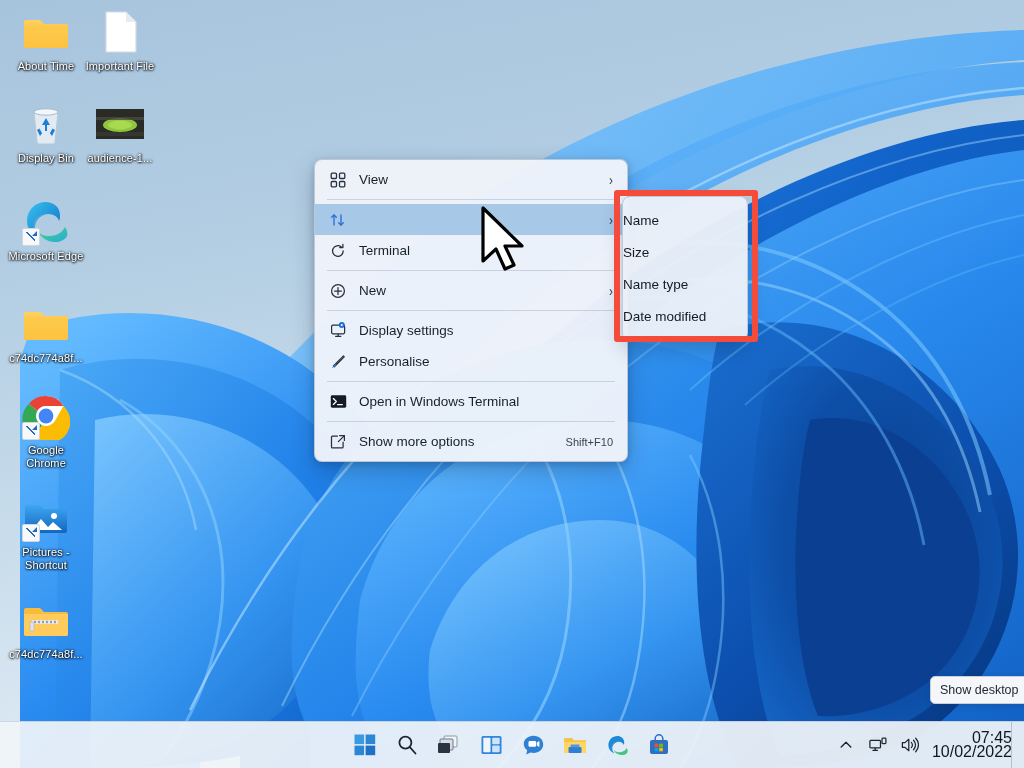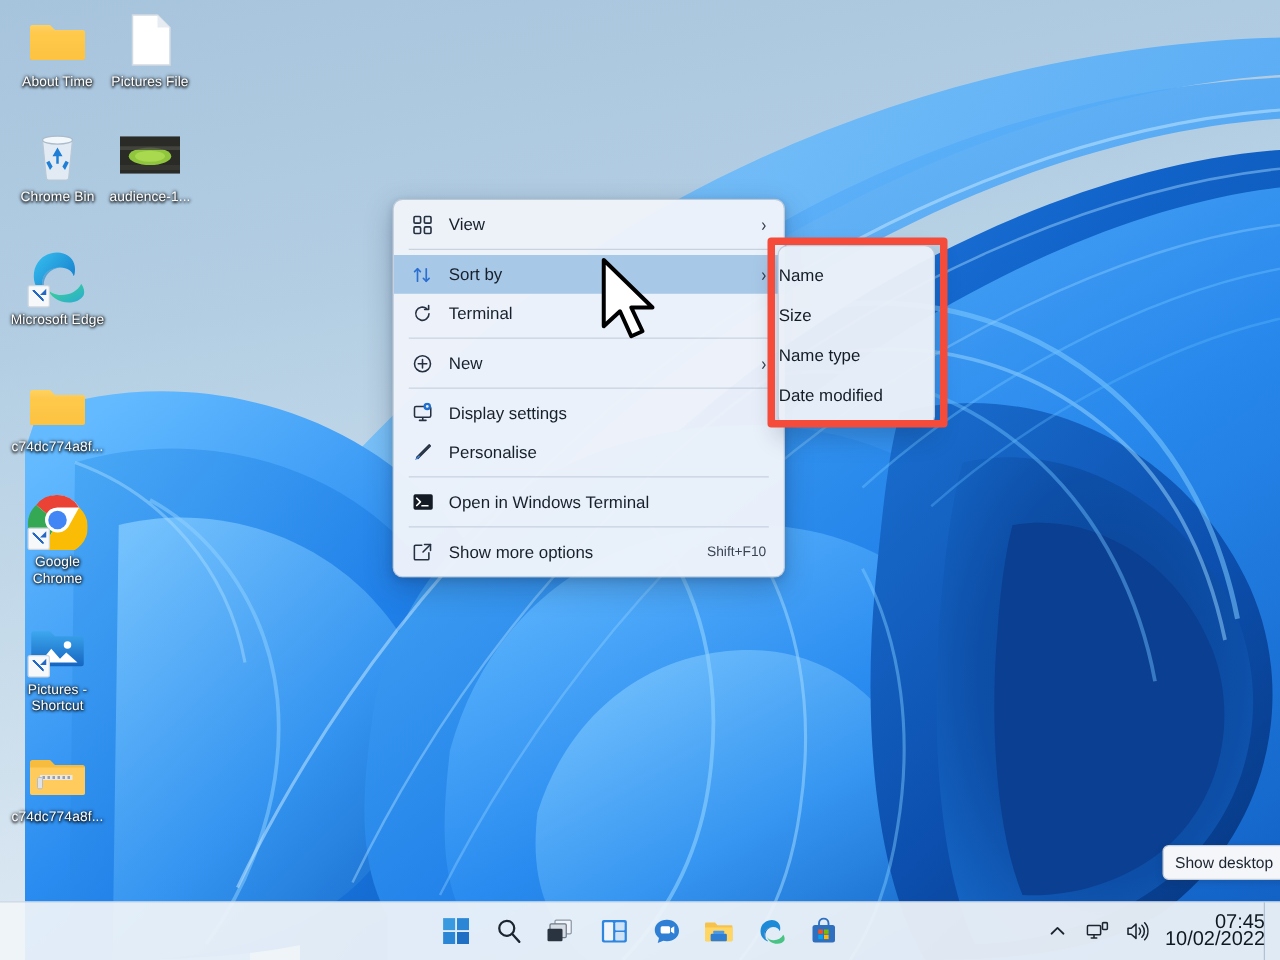--- a/index.html
+++ b/index.html
@@ -314,36 +314,36 @@
       <div class="label">About Time</div>
     </div>
 
     <div class="desk-icon" style="left:82px; top:8px;">
       <div class="glyph">
         <svg width="48" height="48" viewBox="0 0 48 48">
           <path d="M10 4 h20 l10 10 v30 H10 z" fill="#ffffff" stroke="#d4dae2" stroke-width="1.2"></path>
           <path d="M30 4 l10 10 h-10 z" fill="#e7ecf2"></path>
         </svg>
       </div>
-      <div class="label">Pictures File</div>
+      <div class="label">Important File</div>
     </div>
 
     <div class="desk-icon" style="left:8px; top:100px;">
       <div class="glyph">
         <svg width="48" height="48" viewBox="0 0 48 48">
           <path d="M12 12 h24 l-3 30 a2 2 0 0 1 -2 2 H17 a2 2 0 0 1 -2 -2 z" fill="#e7eef5" opacity="0.92" stroke="#b9c8d6" stroke-width="1"></path>
           <ellipse cx="24" cy="12" rx="12" ry="3.2" fill="#f2f7fb" stroke="#aabbcb" stroke-width="1"></ellipse>
           <g fill="#1f7fd6">
             <path d="M24 18 l4 7 h-3 v6 h-2 v-6 h-3 z"></path>
             <path d="M18 36 l-3-6 2.5-1.4 2.6 4.6z"></path>
             <path d="M30 36 l3-6 -2.5-1.4 -2.6 4.6z"></path>
           </g>
         </svg>
       </div>
-      <div class="label">Chrome Bin</div>
+      <div class="label">Display Bin</div>
     </div>
 
     <div class="desk-icon" style="left:82px; top:100px;">
       <div class="glyph" style="display:flex;align-items:center;justify-content:center;">
         <svg width="48" height="30" viewBox="0 0 48 30">
           <rect width="48" height="30" fill="#2a2a26"></rect>
           <ellipse cx="24" cy="16" rx="17" ry="7" fill="#8fc63d"></ellipse>
           <ellipse cx="24" cy="16" rx="12" ry="4.4" fill="#a8d94f"></ellipse>
           <path d="M0 8 h48 v3 H0z" fill="#4a4a44" opacity="0.8"></path>
           <path d="M0 23 h48 v4 H0z" fill="#3a3a35" opacity="0.8"></path>
@@ -457,21 +457,20 @@
 
     <div class="menu-item selected">
       <span class="mi-icon">
         <svg width="16" height="16" viewBox="0 0 16 16" fill="none" stroke="#2a6fd1" stroke-width="1.35" stroke-linecap="round" stroke-linejoin="round">
           <path d="M4 13 V3"></path>
             <path d="M1.7 5.3 L4 3 L6.3 5.3"></path>
           <path d="M11 3 V13"></path>
             <path d="M8.7 10.7 L11 13 L13.3 10.7"></path>
         </svg>
       </span>
-      <span class="mi-label">Sort by</span>
       <span class="mi-chevron">›</span>
     </div>
 
     <div class="menu-item">
       <span class="mi-icon">
         <svg width="16" height="16" viewBox="0 0 16 16" fill="none" stroke="#253040" stroke-width="1.3" stroke-linecap="round">
           <path d="M13.2 8 A5.3 5.3 0 1 1 11.3 3.9"></path>
           <path d="M12.9 1.4 L12.9 4.6 L9.7 4.6" stroke-linejoin="round"></path>
         </svg>
       </span>

